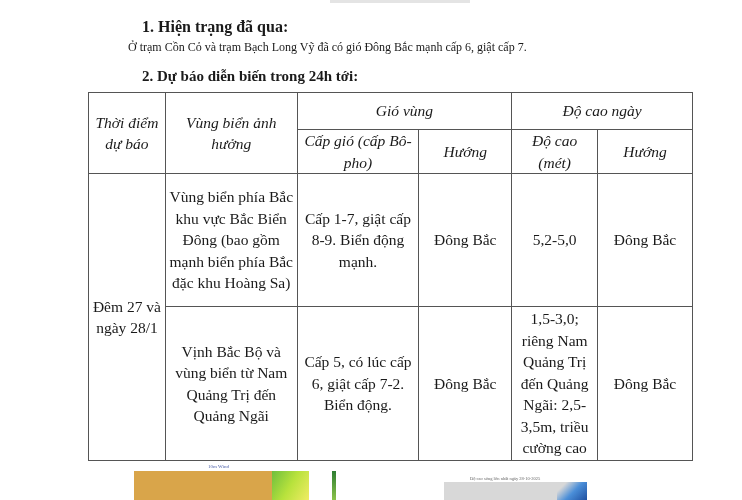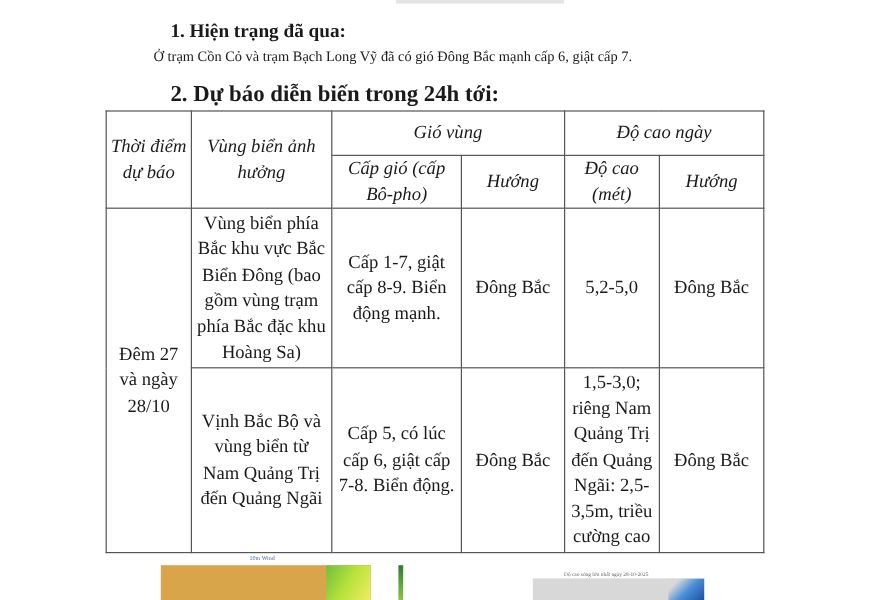--- a/index.html
+++ b/index.html
@@ -1,22 +1,22 @@
 <!DOCTYPE html>
 <html><head>
 <meta charset="utf-8">
 <style>
   html, body { margin:0; padding:0; background:#ffffff; }
   body { width:742px; height:500px; position:relative; overflow:hidden;
          font-family:"Liberation Serif","DejaVu Serif",serif; color:#1a1a1a; }
   .cut-line { position:absolute; left:330px; top:0; width:140px; height:3px; background:#e4e4e4; }
   .h1 { position:absolute; left:142px; top:18px; font-size:16px; font-weight:bold; }
   .p1 { position:absolute; left:128px; top:40px; font-size:12px; }
-  .h2 { position:absolute; left:142px; top:68px; font-size:19px; font-weight:bold; }
-  table.fc { position:absolute; left:88px; top:92px; width:549px; border-collapse:collapse;
+  .h2 { position:absolute; left:142px; top:68px; font-size:15px; font-weight:bold; }
+  table.fc { position:absolute; left:88px; top:92px; width:605px; border-collapse:collapse;
              font-size:15.5px; line-height:21.5px; }
   table.fc td { border:1.3px solid #555; text-align:center; vertical-align:middle; padding:0 3px; }
   .it { font-style:italic; }
   .maps { position:absolute; left:0; top:462px; width:742px; height:38px; }
   .map1 { position:absolute; left:134px; top:9px; width:175px; height:29px; background:#d9a54a; overflow:hidden; }
   .map1 .green { position:absolute; left:138px; top:0; width:37px; height:29px;
                  background:linear-gradient(120deg,#6fbf3e 0%,#b8e23c 50%,#f0ec64 100%); }
   .map1-title { position:absolute; left:208px; top:2px; font-size:5px; color:#4a5ea8; }
   .map1-bar { position:absolute; left:332px; top:9px; width:4px; height:29px; background:linear-gradient(#2e7d32,#8bc34a); }
   .map2 { position:absolute; left:444px; top:20px; width:143px; height:18px; background:#d8d8d8; overflow:hidden; }
@@ -49,30 +49,30 @@
     <td colspan="2" class="it">Gió vùng</td>
     <td colspan="2" class="it">Độ cao ngày</td>
   </tr>
   <tr style="height:43px">
     <td class="it">Cấp gió (cấp Bô-pho)</td>
     <td class="it">Hướng</td>
     <td class="it">Độ cao (mét)</td>
     <td class="it">Hướng</td>
   </tr>
   <tr style="height:133px">
-    <td rowspan="2">Đêm 27 và ngày 28/10</td>
-    <td>Vùng biển phía Bắc khu vực Bắc Biển Đông (bao gồm vùng trạm phía Bắc đặc khu Hoàng Sa)</td>
+    <td rowspan="2">Đêm 27 và ngày 28/1</td>
+    <td>Vùng biển phía Bắc khu vực Bắc Biển Đông (bao gồm mạnh biển phía Bắc đặc khu Hoàng Sa)</td>
     <td>Cấp 1-7, giật cấp 8-9. Biển động mạnh.</td>
     <td>Đông Bắc</td>
     <td>5,2-5,0</td>
     <td>Đông Bắc</td>
   </tr>
   <tr style="height:154px">
     <td>Vịnh Bắc Bộ và vùng biển từ Nam Quảng Trị đến Quảng Ngãi</td>
-    <td>Cấp 5, có lúc cấp 6, giật cấp 7-8. Biển động.</td>
+    <td>Cấp 5, có lúc cấp 6, giật cấp 7-2. Biển động.</td>
     <td>Đông Bắc</td>
     <td>1,5-3,0; riêng Nam Quảng Trị đến Quảng Ngãi: 2,5-3,5m, triều cường cao</td>
     <td>Đông Bắc</td>
   </tr>
 </tbody>
   </table>
 
 <div class="maps">
   <div class="map1">
       <div class="green"></div>

